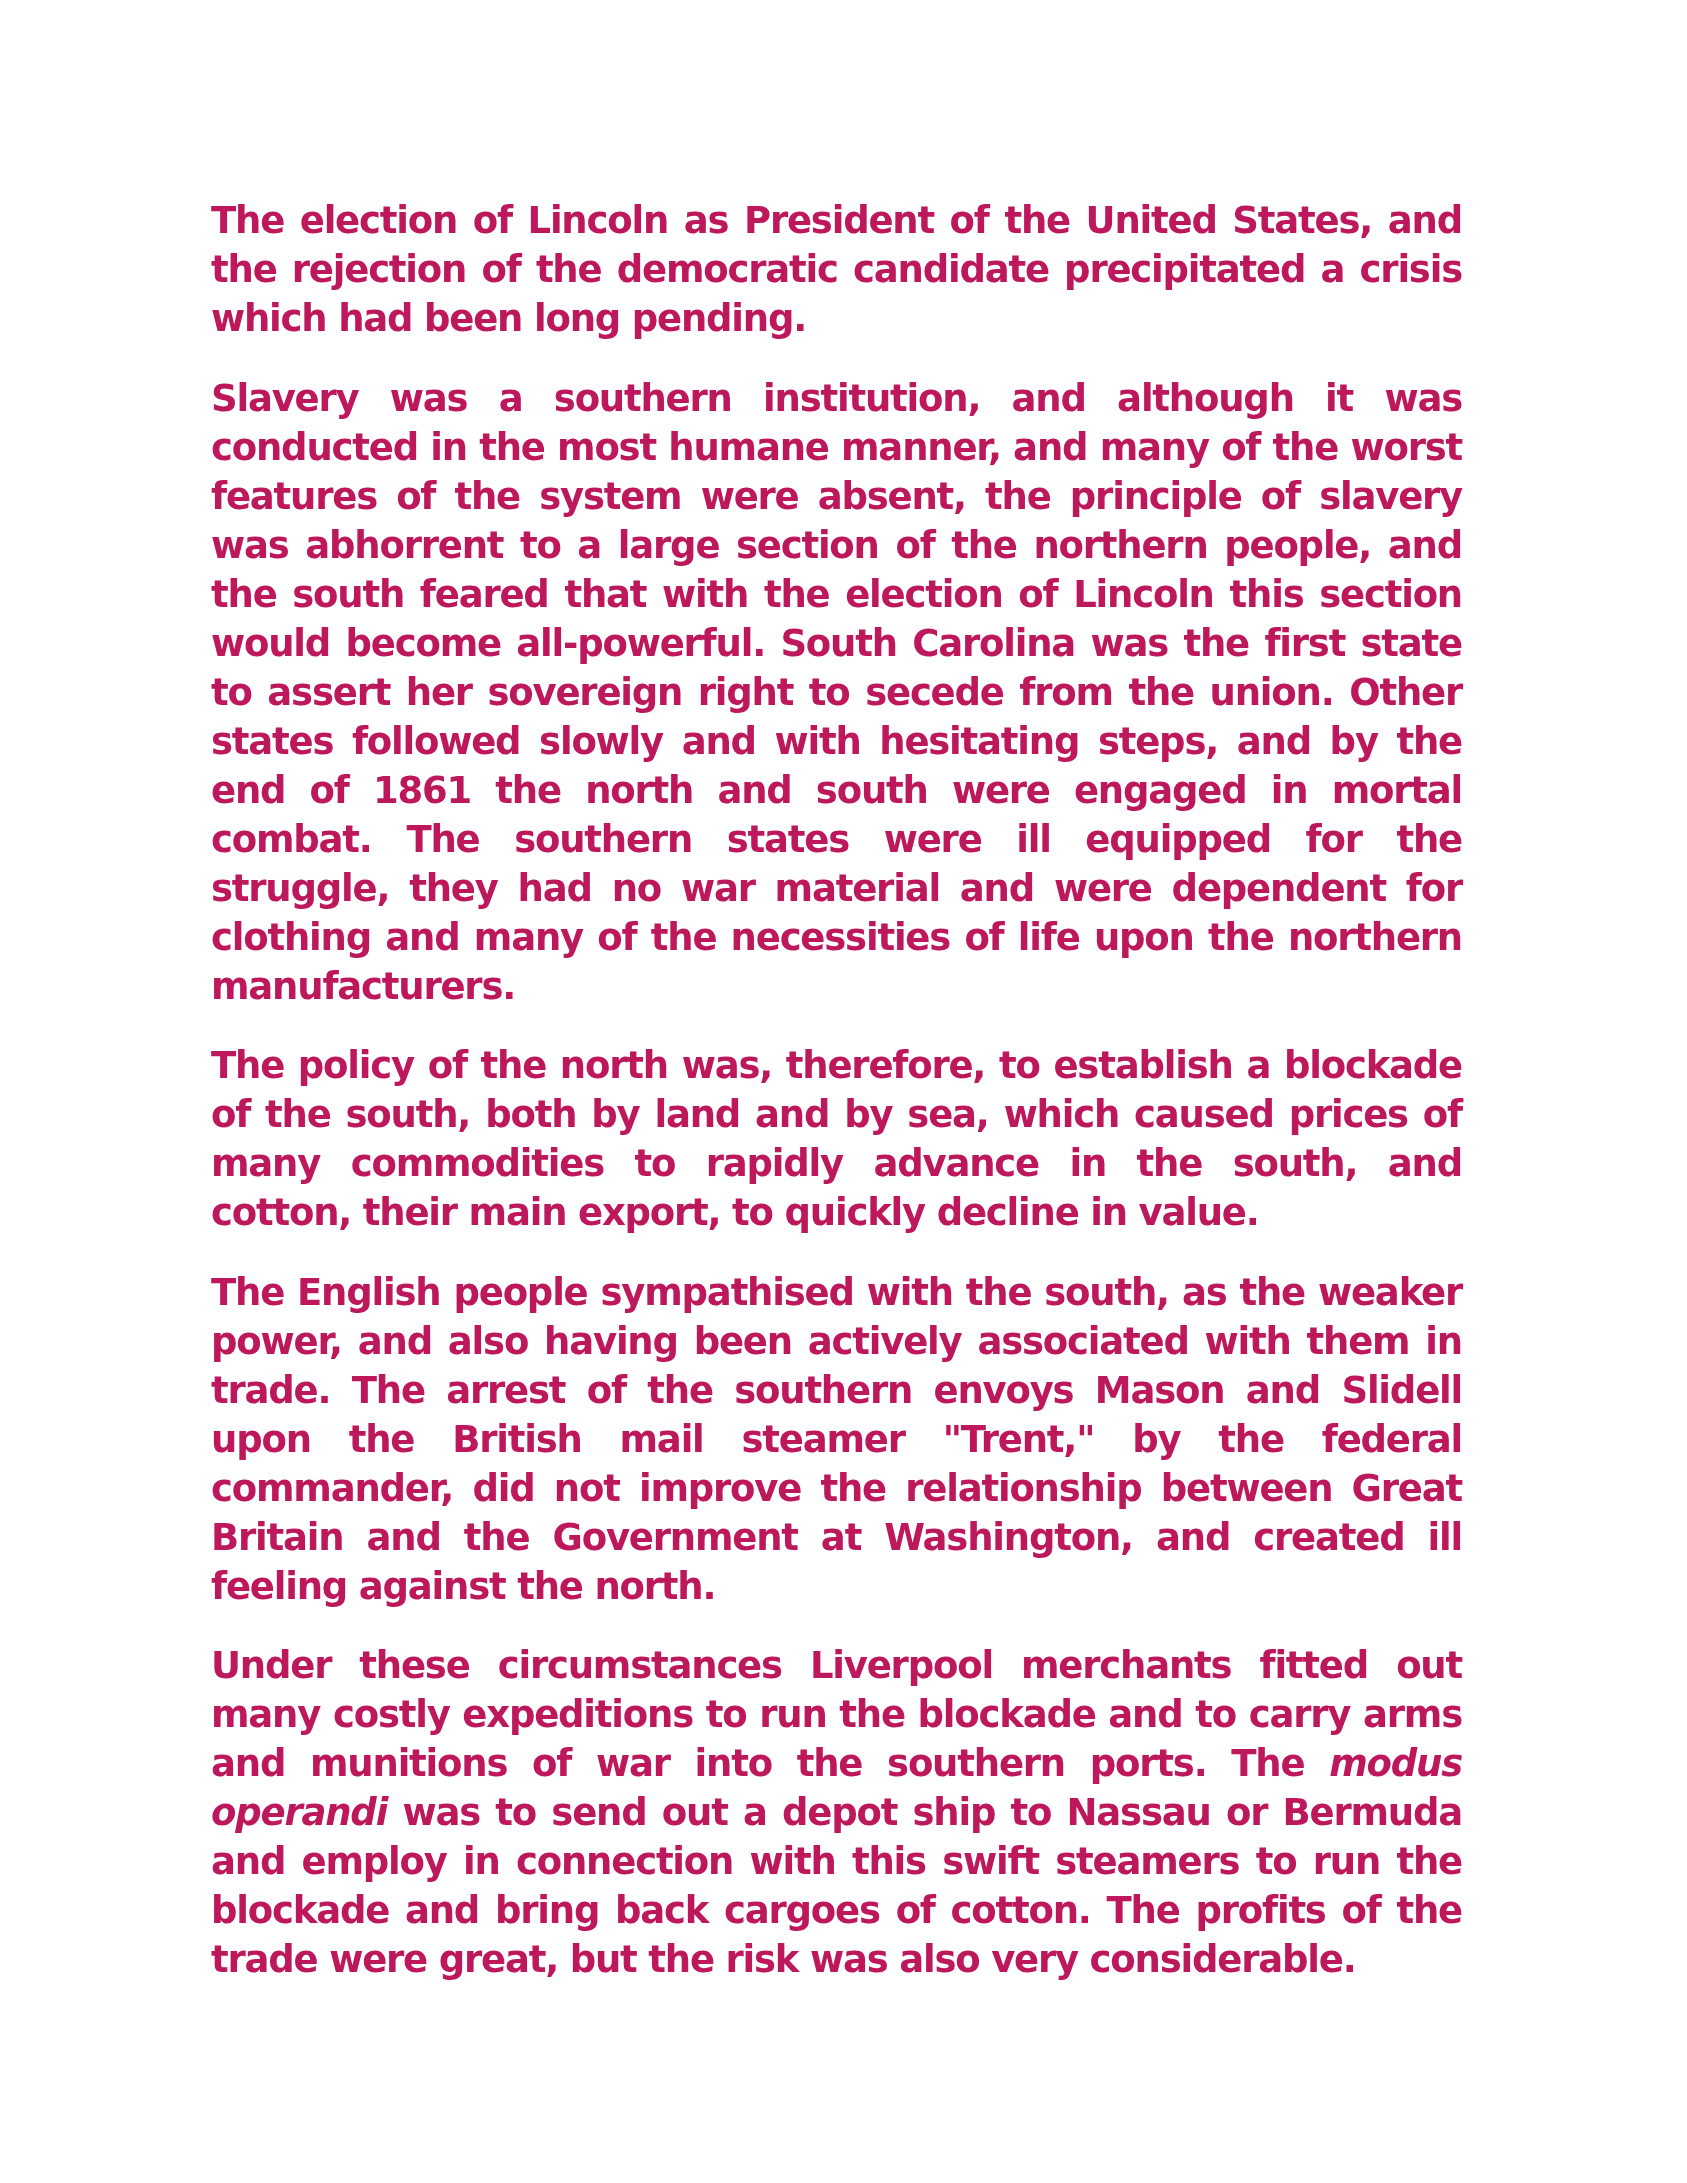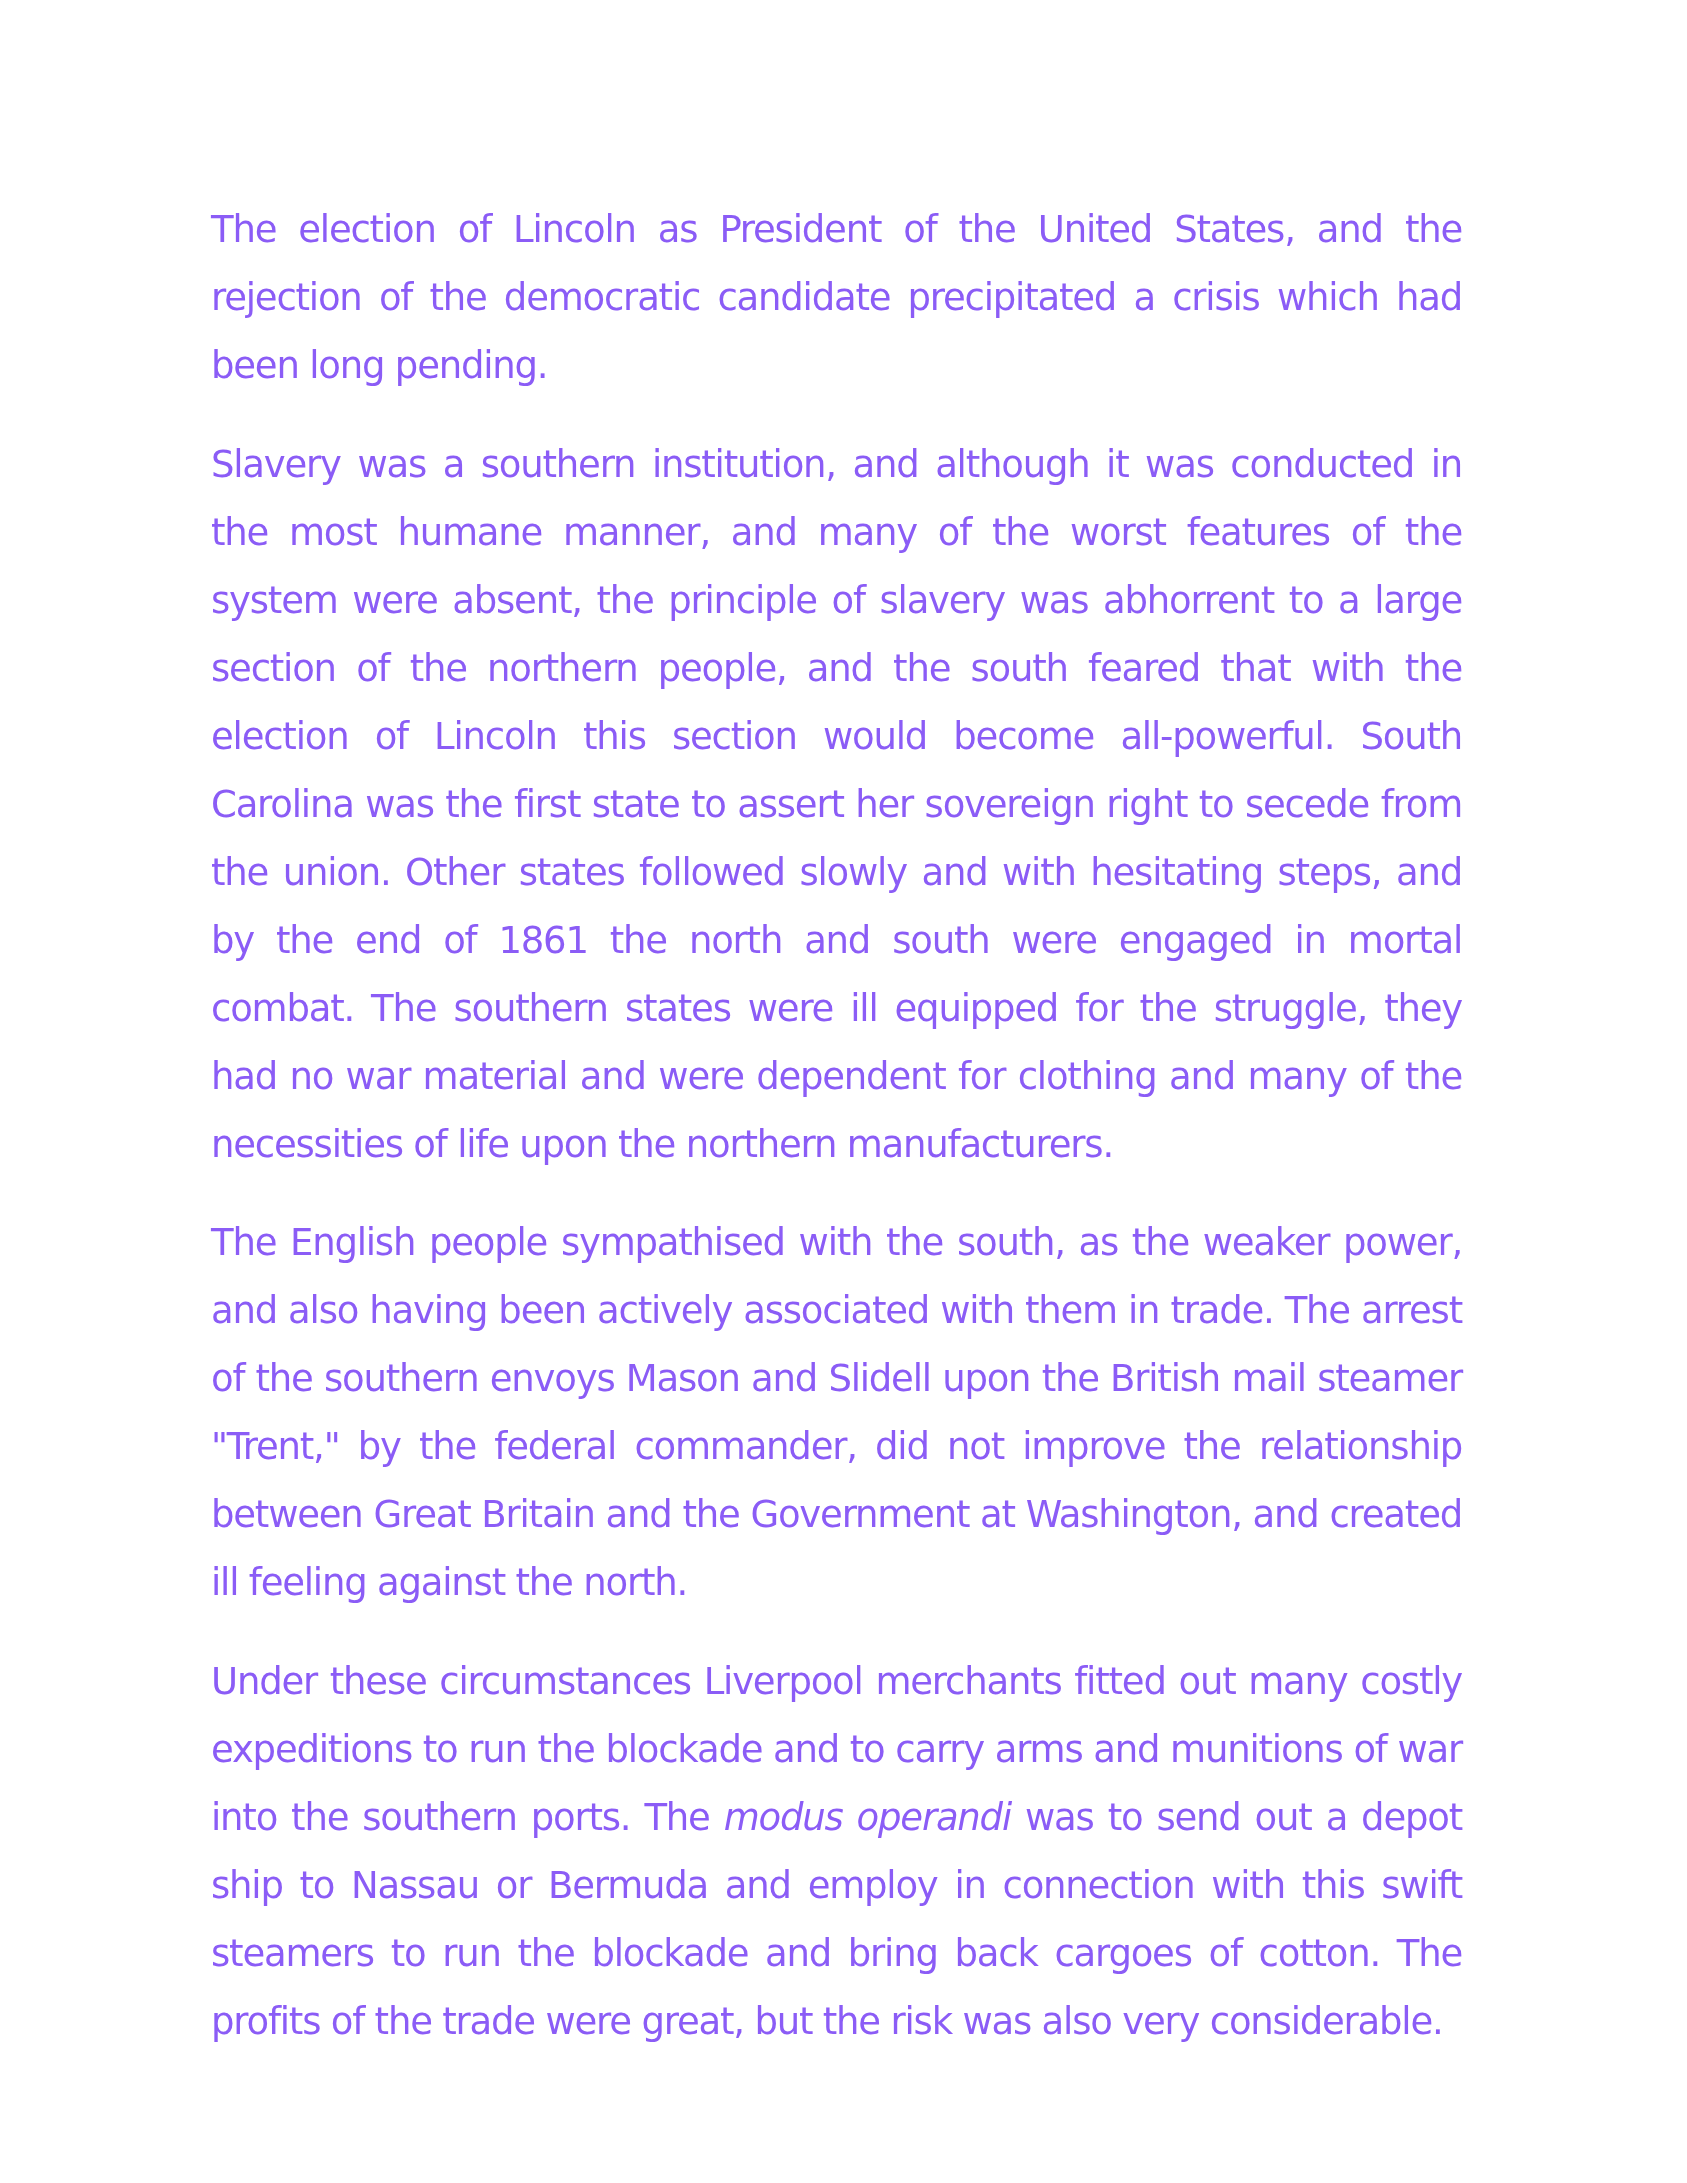--- a/index.html
+++ b/index.html
@@ -1,26 +1,27 @@
 <!DOCTYPE html>
 <html style="font-size:13px"><head>
 <meta charset="utf-8">
 <style>
   html, body { margin: 0; padding: 0; background: #ffffff; }
   body { width: 1687px; height: 2183px; position: relative; overflow: hidden; }
   .page {
     position: absolute; left: 211px; top: 196px; width: 1251px;
-    font-family: "DejaVu Sans", sans-serif; font-size: 37px; line-height: 68px;
-    color: #8b5cf6; text-align: justify; letter-spacing: -1.2px;
+    font-family: "DejaVu Sans", sans-serif; font-size: 37px; line-height: 49px;
+    color: #be185d; text-align: justify; letter-spacing: -1.2px; font-weight: bold;
   }
   .page p { margin: 0 0 30.5px 0; }
   .page em { font-style: italic; }
 </style>
 </head>
 <body>
 
 <div class="page">
   <p>The election of Lincoln as President of the United States, and the rejection of the democratic candidate precipitated a crisis which had been long pending.</p>
   <p>Slavery was a southern institution, and although it was conducted in the most humane manner, and many of the worst features of the system were absent, the principle of slavery was abhorrent to a large section of the northern people, and the south feared that with the election of Lincoln this section would become all-powerful. South Carolina was the first state to assert her sovereign right to secede from the union. Other states followed slowly and with hesitating steps, and by the end of 1861 the north and south were engaged in mortal combat. The southern states were ill equipped for the struggle, they had no war material and were dependent for clothing and many of the necessities of life upon the northern manufacturers.</p>
+  <p>The policy of the north was, therefore, to establish a blockade of the south, both by land and by sea, which caused prices of many commodities to rapidly advance in the south, and cotton, their main export, to quickly decline in value.</p>
   <p>The English people sympathised with the south, as the weaker power, and also having been actively associated with them in trade. The arrest of the southern envoys Mason and Slidell upon the British mail steamer "Trent," by the federal commander, did not improve the relationship between Great Britain and the Government at Washington, and created ill feeling against the north.</p>
   <p><span>Under these circumstances Liverpool merchants fitted out many costly expeditions to run the blockade and to carry arms and munitions of war into the southern ports. The </span><em>modus operandi</em><span> was to send out a depot ship to Nassau or Bermuda and employ in connection with this swift steamers to run the blockade and bring back cargoes of cotton. The profits of the trade were great, but the risk was also very considerable.</span></p>
 </div>
 
 
 </body></html>

